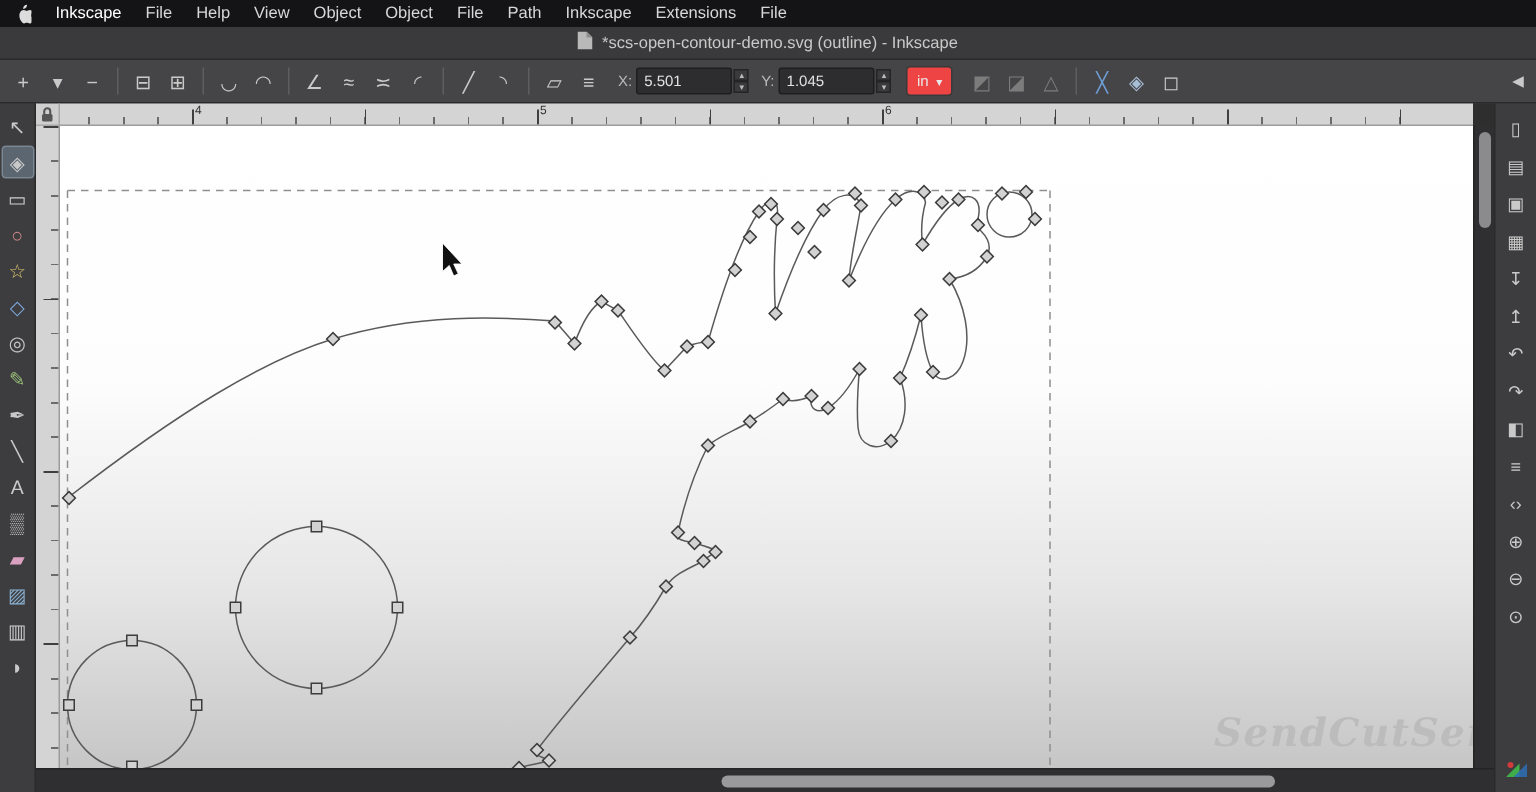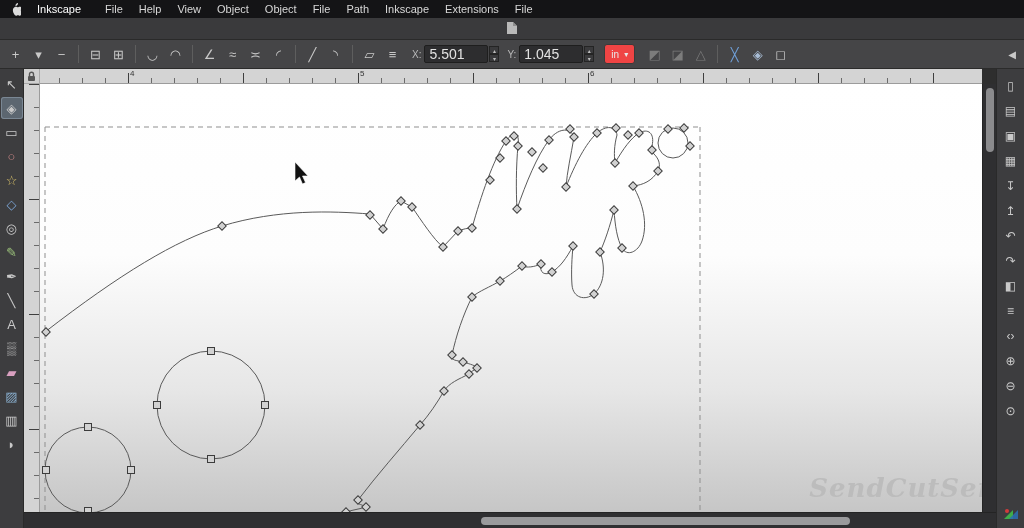--- a/index.html
+++ b/index.html
@@ -18,21 +18,21 @@
   #title-text{color:#c9c9c9;font-size:11px;}
   
   #toolbar{position:absolute;left:0;top:40px;width:1024px;height:29px;background:#454547;
            border-bottom:1px solid #2b2b2b;display:flex;align-items:center;padding:0 4px;box-sizing:border-box;}
   .tb-btn{width:21px;height:21px;display:flex;align-items:center;justify-content:center;
           color:#c9c9c9;font-size:13px;border-radius:3px;margin:0 1px;cursor:default;background:transparent;border:none;padding:0;}
   .tb-btn.disabled{color:#7c7c7c;}
   .tb-sep{width:1px;height:18px;background:#5e5e5e;margin:0 5px;}
   .field-label{color:#b9b9b9;font-size:10px;margin:0 3px 0 8px;}
   .num-field{width:54px;height:16px;background:#2d2d2f;border:1px solid #1e1e1e;color:#e2e2e2;
-             font-size:14px;font-family:"Liberation Sans",sans-serif;padding:0 4px;border-radius:2px;}
+             font-size:10px;font-family:"Liberation Sans",sans-serif;padding:0 4px;border-radius:2px;}
   .steppers{display:flex;flex-direction:column;margin-left:1px;}
   .steppers span{width:10px;height:8px;font-size:6px;line-height:8px;text-align:center;color:#bbb;
                  background:#3a3a3c;border:1px solid #242424;box-sizing:border-box;cursor:default;}
   #unit-dd{margin-left:10px;height:18px;background:#ef4444;border:1px solid #3a3a3a;border-radius:3px;
            display:flex;align-items:center;gap:5px;padding:0 6px;color:#e8e8e8;font-size:10px;cursor:default;}
   #toolbar-collapse{position:absolute;right:3px;top:44px;width:18px;height:20px;color:#c9c9c9;
            font-size:10px;display:flex;align-items:center;justify-content:center;cursor:default;z-index:6;}
   
   #toolbox{position:absolute;left:0;top:69px;bottom:0;width:24px;background:#3d3d3f;
            border-right:1px solid #2a2a2a;display:flex;flex-direction:column;align-items:center;padding-top:4px;box-sizing:border-box;z-index:4;}
@@ -78,41 +78,42 @@
 </head>
 <body>
 
 <div id="menubar">
   <span class="apple">
     <svg width="11" height="13" viewBox="0 0 13 16">
         <path fill="#dcdcdc" d="M9.6 0c-.8.1-1.8.6-2.4 1.3-.5.6-.9 1.5-.7 2.3.9 0 1.8-.5 2.4-1.2.5-.6.8-1.5.7-2.4zM7 4.6c-1.2 0-2.4.7-3.1 1.9-1.3 2.2-.3 5.5 1 7.3.6.9 1.3 1.8 2.3 1.8.9 0 1.2-.6 2.3-.6s1.4.6 2.3.6 1.6-.9 2.2-1.8c.7-1 1-2 1-2s-1.9-.7-1.9-2.9c0-1.9 1.5-2.8 1.6-2.8-.9-1.3-2.2-1.4-2.7-1.5-1.2-.1-2.1.7-2.6.7-.5 0-1.4-.7-2.4-.7z"></path>
       </svg>
   </span>
   <span id="app-name">Inkscape</span>
-  <div id="menu-items" style="display: flex; gap: 16px; margin-left: 8px;">
+  <div id="menu-items" style="display: flex; gap: 16px;">
       <span class="menu-item">File</span>
       <span class="menu-item">Help</span>
       <span class="menu-item">View</span>
       <span class="menu-item">Object</span>
       <span class="menu-item">Object</span>
       <span class="menu-item">File</span>
       <span class="menu-item">Path</span>
       <span class="menu-item">Inkscape</span>
       <span class="menu-item">Extensions</span>
       <span class="menu-item">File</span>
     </div>
 </div>
 
 <div id="titlebar">
   <span>
     <svg width="10" height="12" viewBox="0 0 10 12">
         <path fill="#b9b9b9" d="M0 0h6l4 4v8H0z"></path>
         <path fill="#8e8e8e" d="M6 0l4 4H6z"></path>
       </svg>
   </span>
+  <span id="title-text">*scs-open-contour-demo.svg (outline) - Inkscape</span>
 </div>
 
 <div id="toolbar">
   <div id="tb-left" style="display:flex;align-items:center;">
       <button class="tb-btn">+</button>
       <button class="tb-btn">▾</button>
       <button class="tb-btn">−</button>
       <div class="tb-sep"></div>
       <button class="tb-btn">⊟</button>
       <button class="tb-btn">⊞</button>

